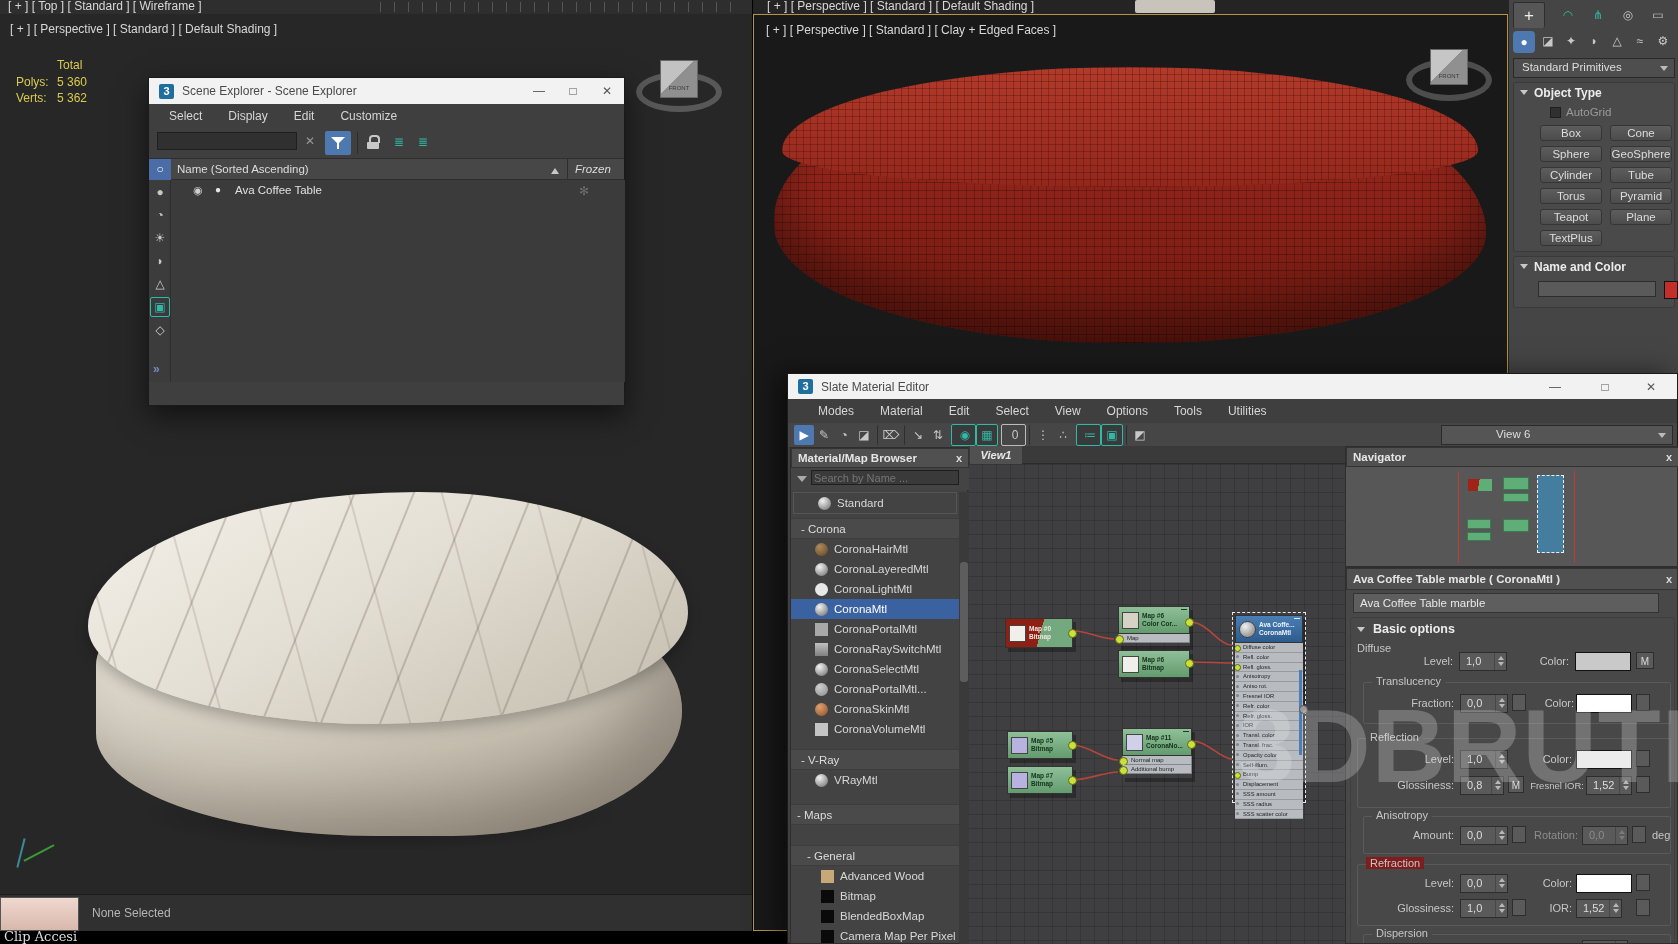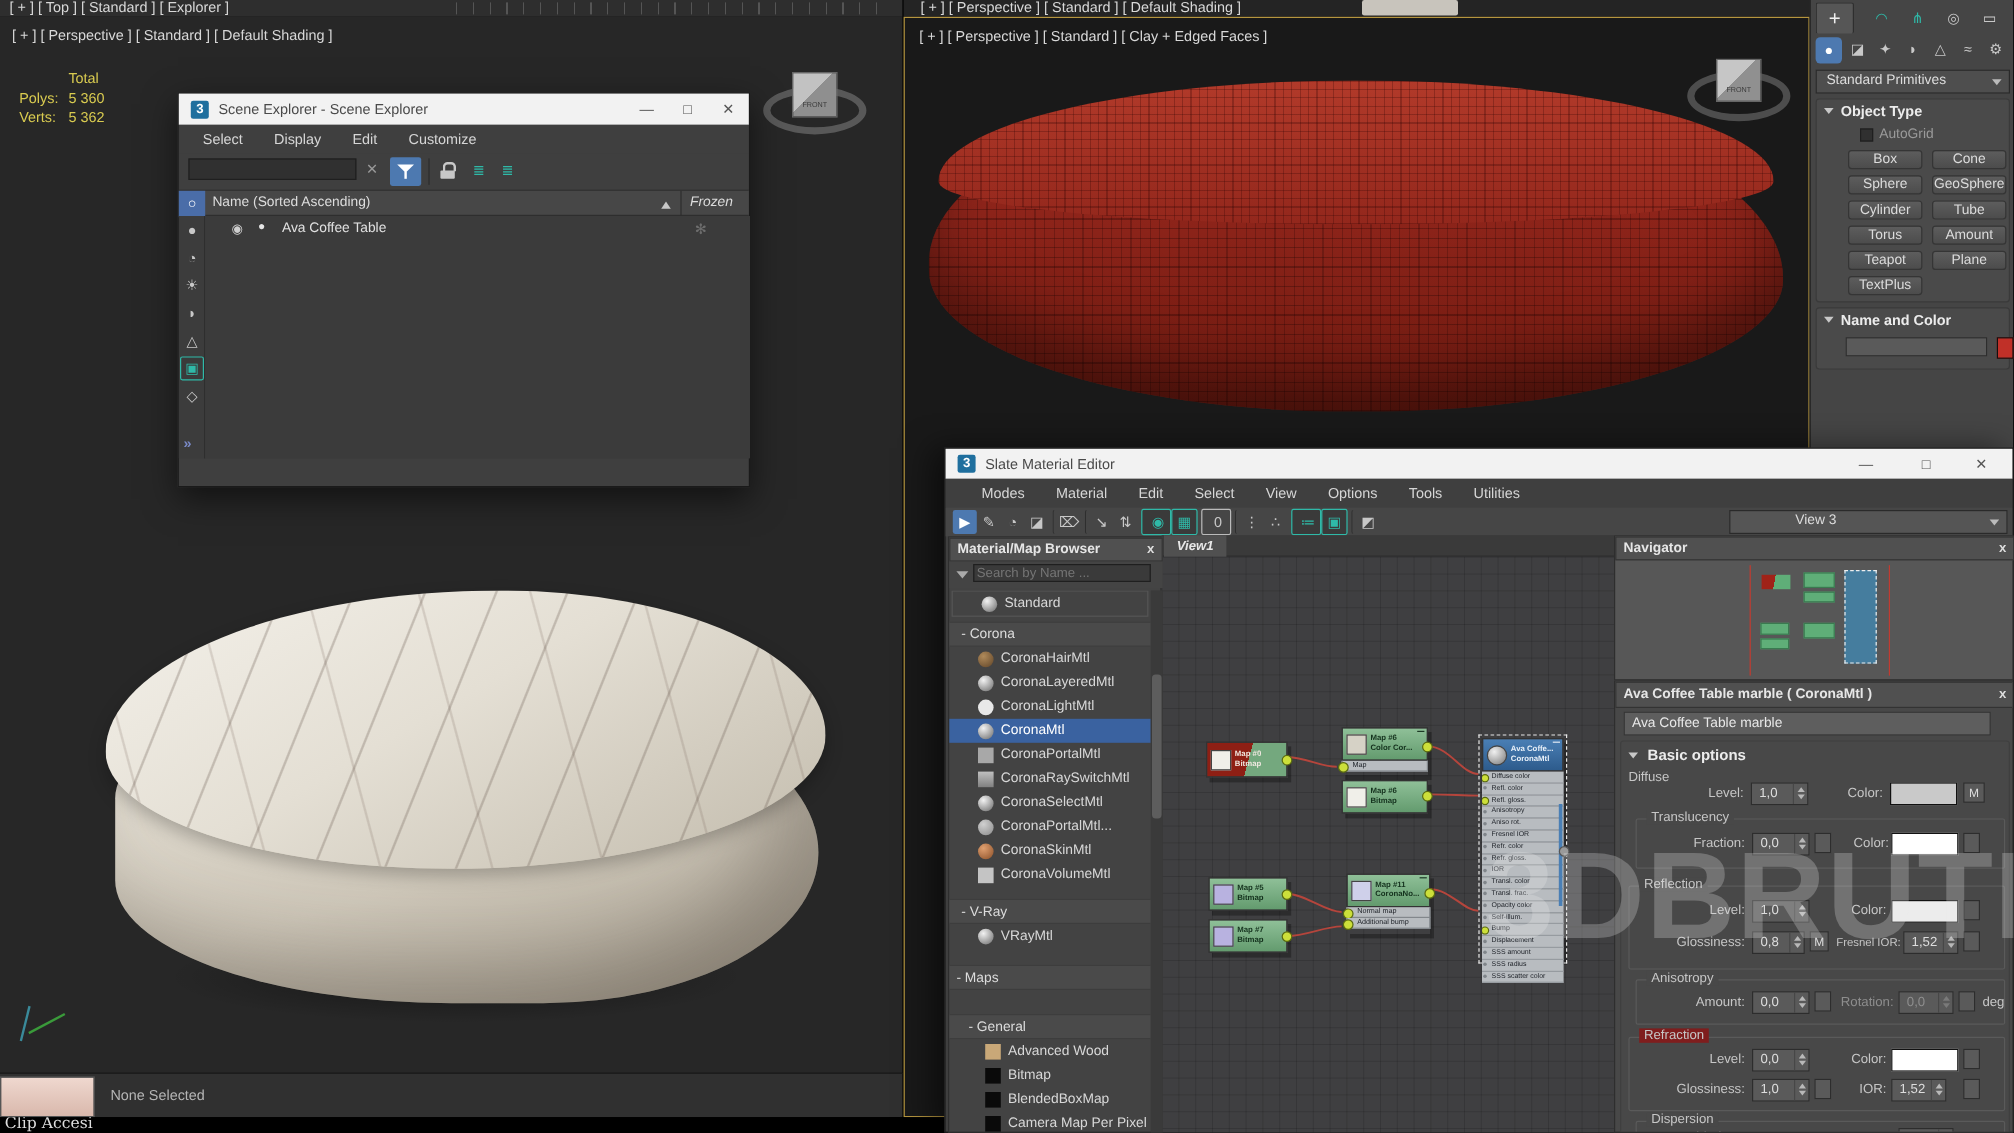--- a/index.html
+++ b/index.html
@@ -91,21 +91,21 @@
   .panelhdr{background:#505050;border:1px solid #333;color:#e6e6e6;font-weight:bold;font-size:11.5px;
       display:flex;align-items:center;padding:0 6px;}
   .panelhdr .x{margin-left:auto;font-weight:bold;color:#ddd;font-size:11px;}
 </style>
 </head>
 <body>
 
 <div id="app" class="nosel">
 
   <div class="r" style="left:0;top:0;width:752px;height:14px;background:#2e2e2e;overflow:hidden;">
-    <span class="r vp-label" style="left:8px;top:-1px;white-space:nowrap;">[ + ] [ Top ] [ Standard ] [ Explorer ]</span>
+    <span class="r vp-label" style="left:8px;top:-1px;white-space:nowrap;">[ + ] [ Top ] [ Standard ] [ Wireframe ]</span>
     <div class="r" style="left:380px;top:2px;width:360px;height:10px;background:repeating-linear-gradient(90deg,#555 0 1px,transparent 1px 14px);"></div>
   </div>
   <div class="r" style="left:753px;top:0;width:755px;height:14px;background:#242424;overflow:hidden;">
     <span class="r vp-label" style="left:14px;top:-1px;white-space:nowrap;">[ + ] [ Perspective ] [ Standard ] [ Default Shading ]</span>
     <div class="r" style="left:382px;top:0;width:80px;height:13px;background:#c8c4bc;border-radius:2px;"></div>
   </div>
 
   <div class="r vp" style="left:0;top:14px;width:752px;height:880px;background:#272727;">
     <span class="r vp-label" style="left:10px;top:8px;">[ + ] [ Perspective ] [ Standard ] [ Default Shading ]</span>
     <span class="r stat" style="left:57px;top:44px;">Total</span>
@@ -214,21 +214,21 @@
       <b class="r" style="left:20px;top:3px;color:#ececec;font-size:12px;">Object Type</b>
       <span class="r field" style="left:36px;top:24px;width:11px;height:11px;"></span>
       <span class="r" style="left:52px;top:23px;color:#9a9a9a;font-size:11.5px;">AutoGrid</span>
       <div class="r btn3d" style="left:26px;top:42px;width:62px;height:16px;">Box</div>
       <div class="r btn3d" style="left:96px;top:42px;width:62px;height:16px;">Cone</div>
       <div class="r btn3d" style="left:26px;top:63px;width:62px;height:16px;">Sphere</div>
       <div class="r btn3d" style="left:96px;top:63px;width:62px;height:16px;">GeoSphere</div>
       <div class="r btn3d" style="left:26px;top:84px;width:62px;height:16px;">Cylinder</div>
       <div class="r btn3d" style="left:96px;top:84px;width:62px;height:16px;">Tube</div>
       <div class="r btn3d" style="left:26px;top:105px;width:62px;height:16px;">Torus</div>
-      <div class="r btn3d" style="left:96px;top:105px;width:62px;height:16px;">Amount</div>
+      <div class="r btn3d" style="left:96px;top:105px;width:62px;height:16px;">Pyramid</div>
       <div class="r btn3d" style="left:26px;top:126px;width:62px;height:16px;">Teapot</div>
       <div class="r btn3d" style="left:96px;top:126px;width:62px;height:16px;">Plane</div>
       <div class="r btn3d" style="left:26px;top:147px;width:62px;height:16px;">TextPlus</div>
     </div>
 
     <div class="r" style="left:4px;top:256px;width:162px;height:52px;background:#4a4a4a;border:1px solid #3a3a3a;border-radius:3px;">
       <span class="rarr" style="position:absolute;left:6px;top:7px;"></span>
       <b class="r" style="left:20px;top:3px;color:#ececec;font-size:12px;">Name and Color</b>
       <input class="r field" style="left: 24px; top: 24px; width: 118px; height: 16px; background: rgb(90, 90, 90); border: 1px solid rgb(45, 45, 45); color: rgb(221, 221, 221);">
       <div class="r swatch" style="left:150px;top:24px;width:14px;height:18px;background:#c03028;"></div>
@@ -374,21 +374,21 @@
           <span>≔</span>
         </span>
       <span class="ib tealb">
           <span>▣</span>
         </span>
       <span class="ib sepl">
           <span>◩</span>
         </span>
     </div>
     <div class="r ddown" style="left:653px;top:51px;width:232px;height:20px;background:#555;">
-      <span style="position:absolute;left:54px;top:2px;font-size:11.5px;color:#ddd;">View 3</span>
+      <span style="position:absolute;left:54px;top:2px;font-size:11.5px;color:#ddd;">View 6</span>
     </div>
   </div>
 
   <div class="r" style="left:790px;top:447px;width:178px;height:497px;background:#434343;border:1px solid #2e2e2e;z-index:5;">
     <div class="panelhdr r" style="left:0;top:0;width:178px;height:20px;">
       <span>Material/Map Browser</span>
       <span class="x">x</span>
     </div>
     <div class="r" style="left:0;top:20px;width:178px;height:22px;background:#444;">
       <span class="r" style="left:6px;top:8px;border-left:5px solid transparent;border-right:5px solid transparent;border-top:6px solid #aaa;"></span>

